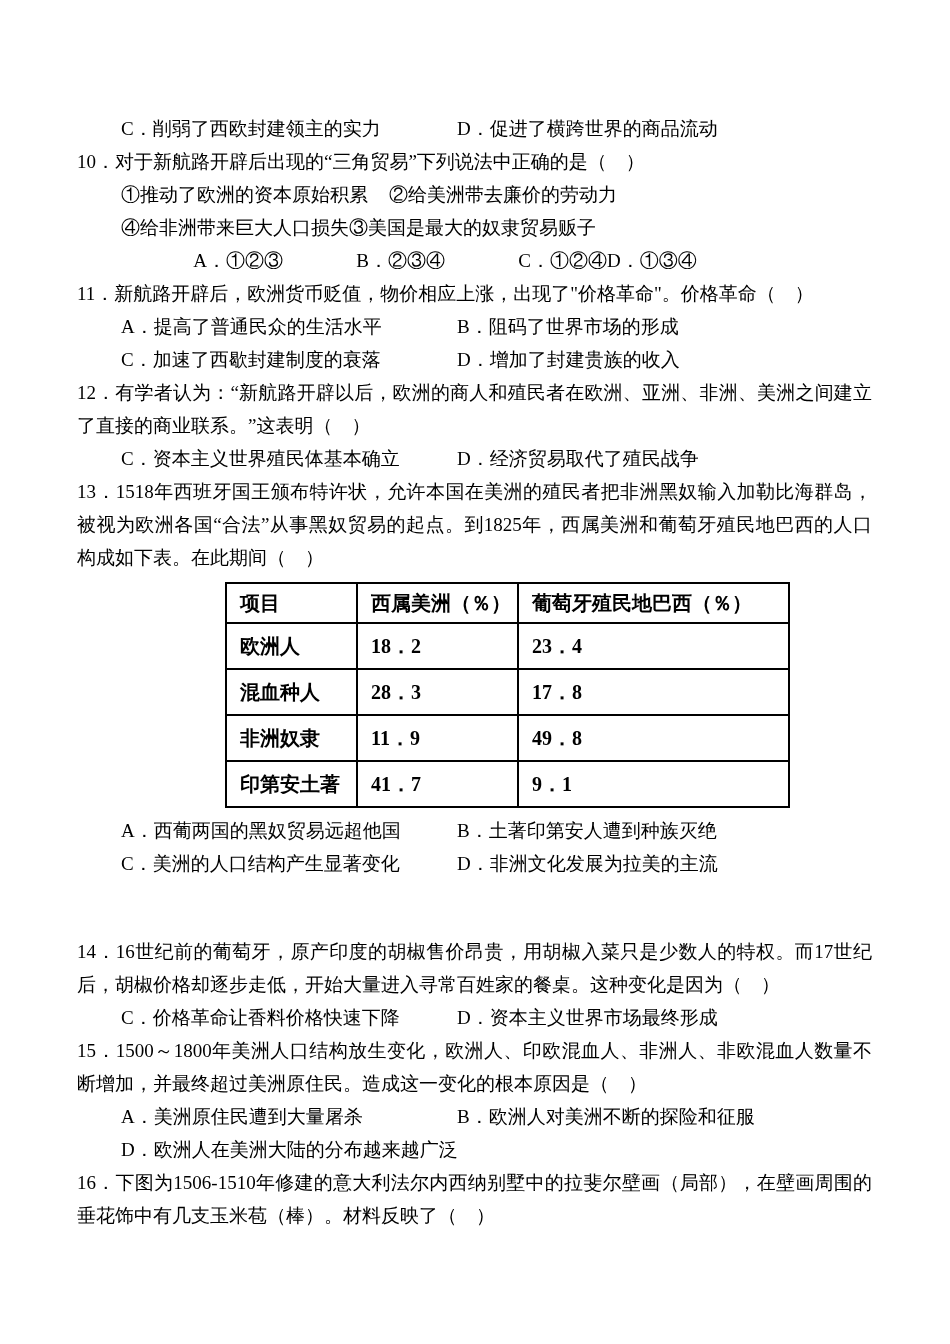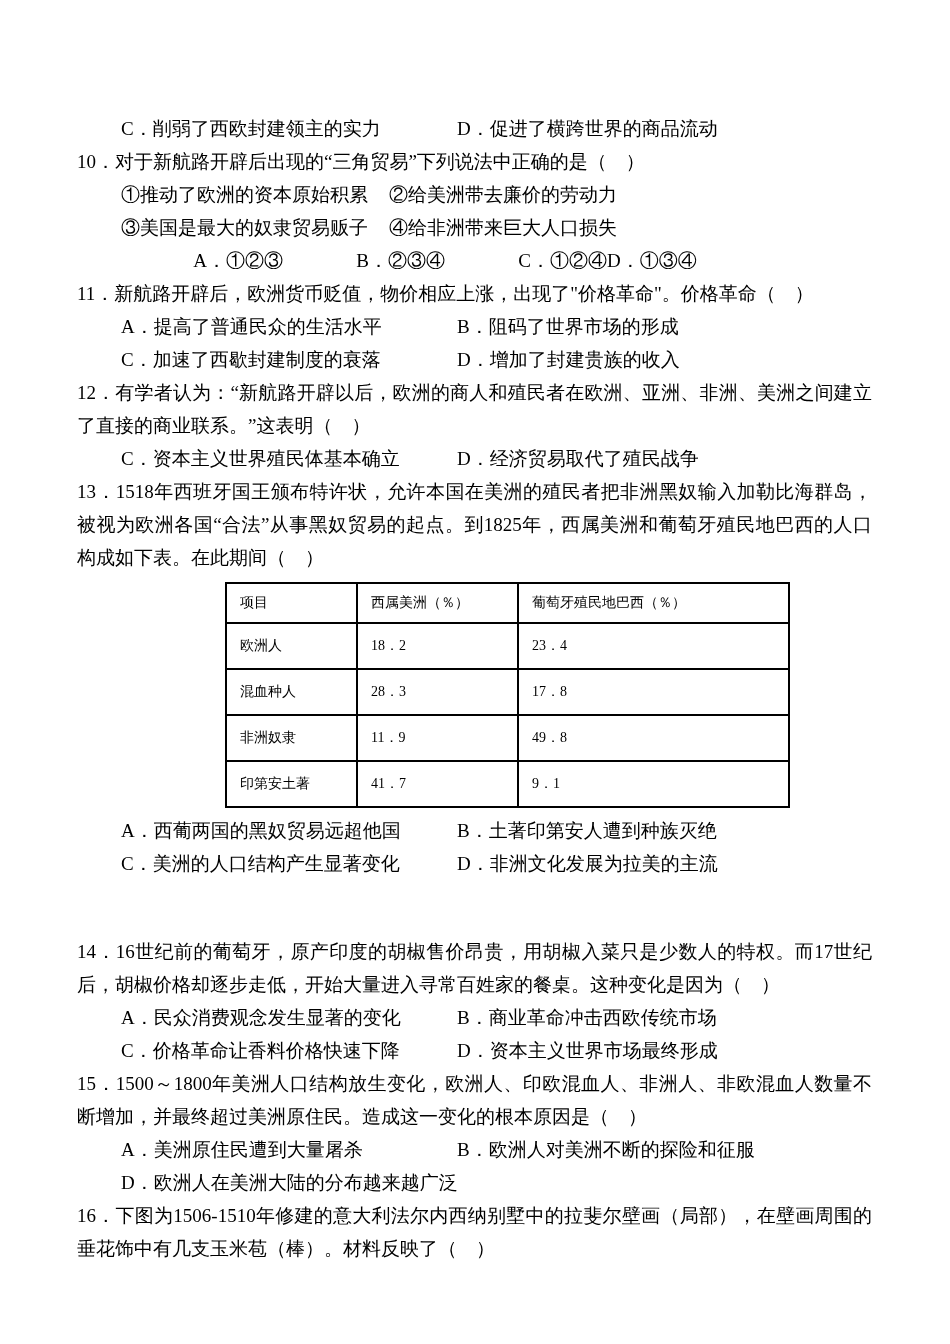--- a/index.html
+++ b/index.html
@@ -38,23 +38,23 @@
   .q13-table {
     border-collapse: collapse;
     table-layout: fixed;
     margin: 8px 0 6px 148px;
   }
   .q13-table td {
     border: 2px solid #000000;
     height: 44px;
     padding: 0 6px 0 13px;
     vertical-align: middle;
-    font-size: 14px;
+    font-size: 20px;
     line-height: 22px;
-    font-weight: normal;
+    font-weight: bold;
     text-align: left;
     overflow: hidden;
   }
   .q13-table tr.hdr td { height: 38px; }
   .q13-table .col1 { width: 110px; }
   .q13-table .col2 { width: 140px; border-radius: 7px; }
   .q13-table .col3 { width: 250px; }
   .gap-before { margin-top: 55px; }
 </style>
 </head>
@@ -66,22 +66,22 @@
     <span class="cell c1">C．削弱了西欧封建领主的实力</span>
     <span class="cell">D．促进了横跨世界的商品流动</span>
   </div>
 
   <p class="stem">10．对于新航路开辟后出现的“三角贸易”下列说法中正确的是（　）</p>
   <div class="opt-row items">
     <span class="cell c1">①推动了欧洲的资本原始积累</span>
     <span class="cell">②给美洲带去廉价的劳动力</span>
   </div>
   <div class="opt-row items">
+    <span class="cell">④给非洲带来巨大人口损失</span>
     <span class="cell c1">③美国是最大的奴隶贸易贩子</span>
-    <span class="cell">④给非洲带来巨大人口损失</span>
   </div>
   <div class="opt-row four">
     <span class="cell">A．①②③</span>
     <span class="cell">B．②③④</span>
     <span class="cell">C．①②④</span>
     <span class="cell">D．①③④</span>
   </div>
 
   <p class="stem">11．新航路开辟后，欧洲货币贬值，物价相应上涨，出现了"价格革命"。价格革命（　）</p>
   <div class="opt-row two">
@@ -133,24 +133,20 @@
     <span class="cell c1">A．西葡两国的黑奴贸易远超他国</span>
     <span class="cell">B．土著印第安人遭到种族灭绝</span>
   </div>
   <div class="opt-row two">
     <span class="cell c1">C．美洲的人口结构产生显著变化</span>
     <span class="cell">D．非洲文化发展为拉美的主流</span>
   </div>
 
   <p class="stem gap-before">14．16世纪前的葡萄牙，原产印度的胡椒售价昂贵，用胡椒入菜只是少数人的特权。而17世纪后，胡椒价格却逐步走低，开始大量进入寻常百姓家的餐桌。这种变化是因为（　）</p>
   <div class="opt-row two">
-    <span class="cell c1">A．民众消费观念发生显著的变化</span>
-    <span class="cell">B．商业革命冲击西欧传统市场</span>
-  </div>
-  <div class="opt-row two">
     <span class="cell c1">C．价格革命让香料价格快速下降</span>
     <span class="cell">D．资本主义世界市场最终形成</span>
   </div>
 
   <p class="stem">15．1500～1800年美洲人口结构放生变化，欧洲人、印欧混血人、非洲人、非欧混血人数量不断增加，并最终超过美洲原住民。造成这一变化的根本原因是（　）</p>
   <div class="opt-row two">
     <span class="cell c1">A．美洲原住民遭到大量屠杀</span>
     <span class="cell">B．欧洲人对美洲不断的探险和征服</span>
   </div>
   <div class="opt-row two">

